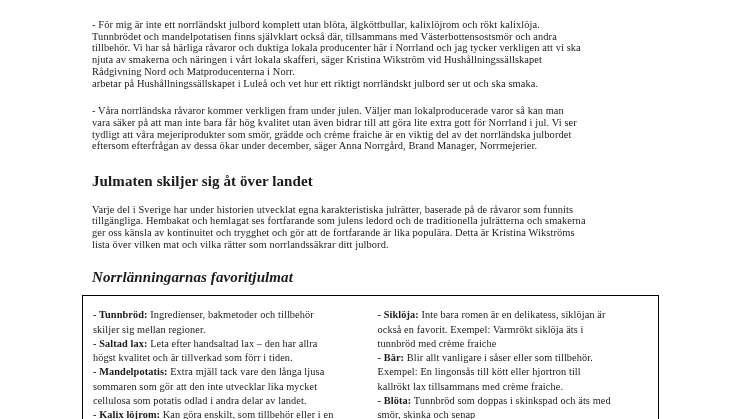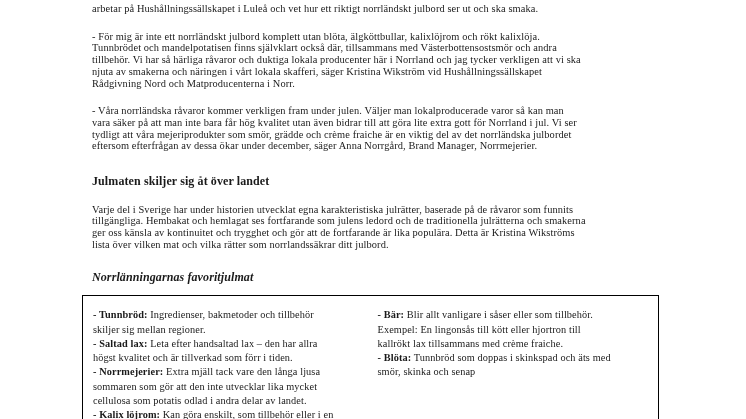--- a/index.html
+++ b/index.html
@@ -22,21 +22,21 @@
   .para {
     width: 578px;
     font-size: 10.4px;
     line-height: 11.7px;
     margin: 16px 0 0 0;
     white-space: pre-line;
     letter-spacing: 0.1px;
   }
   .para.first { margin-top: 0; }
   .heading {
-    font-size: 12px;
+    font-size: 15px;
     line-height: 11.7px;
     font-weight: 700;
     margin: 24px 0 0 0;
     letter-spacing: 0.1px;
   }
   .heading.favorites { margin-top: 21px; font-style: italic; }
   .fav-box {
     box-sizing: border-box;
     margin: 12px 0 0 -10px;
     width: 577px;
@@ -52,27 +52,27 @@
   .fav-col { flex: 1 1 0; min-width: 0; }
   .fav-item { margin: 0; }
   .fav-item .item-label { font-weight: 700; margin-top: 20px; }
   .fav-item .item-text { white-space: pre-line; }
 </style>
 </head>
 <body>
 
 <div class="page">
 
-  <p class="para first">arbetar på Hushållningssällskapet i Luleå och vet hur ett riktigt norrländskt julbord ser ut och ska smaka.</p>
-
   <p class="para">- För mig är inte ett norrländskt julbord komplett utan blöta, älgköttbullar, kalixlöjrom och rökt kalixlöja.
 Tunnbrödet och mandelpotatisen finns självklart också där, tillsammans med Västerbottensostsmör och andra
 tillbehör. Vi har så härliga råvaror och duktiga lokala producenter här i Norrland och jag tycker verkligen att vi ska
 njuta av smakerna och näringen i vårt lokala skafferi, säger Kristina Wikström vid Hushållningssällskapet
 Rådgivning Nord och Matproducenterna i Norr.</p>
+
+  <p class="para first">arbetar på Hushållningssällskapet i Luleå och vet hur ett riktigt norrländskt julbord ser ut och ska smaka.</p>
 
   <p class="para">- Våra norrländska råvaror kommer verkligen fram under julen. Väljer man lokalproducerade varor så kan man
 vara säker på att man inte bara får hög kvalitet utan även bidrar till att göra lite extra gott för Norrland i jul. Vi ser
 tydligt att våra mejeriprodukter som smör, grädde och crème fraiche är en viktig del av det norrländska julbordet
 eftersom efterfrågan av dessa ökar under december, säger Anna Norrgård, Brand Manager, Norrmejerier.</p>
 
   <h2 class="heading">Julmaten skiljer sig åt över landet</h2>
 
   <p class="para">Varje del i Sverige har under historien utvecklat egna karakteristiska julrätter, baserade på de råvaror som funnits
 tillgängliga. Hembakat och hemlagat ses fortfarande som julens ledord och de traditionella julrätterna och smakerna
@@ -81,27 +81,30 @@
 
   <h2 class="heading favorites">Norrlänningarnas favoritjulmat</h2>
 
   <div class="fav-box">
 
     <div class="fav-col">
       <p class="fav-item"><b class="item-label">- Tunnbröd:</b><span class="item-text"> Ingredienser, bakmetoder och tillbehör
 skiljer sig mellan regioner.</span></p>
       <p class="fav-item"><b class="item-label">- Saltad lax:</b><span class="item-text"> Leta efter handsaltad lax – den har allra
 högst kvalitet och är tillverkad som förr i tiden.</span></p>
-      <p class="fav-item"><b class="item-label">- Norrmejerier:</b><span class="item-text"> Extra mjäll tack vare den långa ljusa
+      <p class="fav-item"><b class="item-label">- Mandelpotatis:</b><span class="item-text"> Extra mjäll tack vare den långa ljusa
 sommaren som gör att den inte utvecklar lika mycket
 cellulosa som potatis odlad i andra delar av landet.</span></p>
       <p class="fav-item"><b class="item-label">- Kalix löjrom:</b><span class="item-text"> Kan göra enskilt, som tillbehör eller i en</span></p>
     </div>
 
     <div class="fav-col">
+      <p class="fav-item"><b class="item-label">- Siklöja:</b><span class="item-text"> Inte bara romen är en delikatess, siklöjan är
+också en favorit. Exempel: Varmrökt siklöja äts i
+tunnbröd med crème fraiche</span></p>
       <p class="fav-item"><b class="item-label">- Bär:</b><span class="item-text"> Blir allt vanligare i såser eller som tillbehör.
 Exempel: En lingonsås till kött eller hjortron till
 kallrökt lax tillsammans med crème fraiche.</span></p>
       <p class="fav-item"><b class="item-label">- Blöta:</b><span class="item-text"> Tunnbröd som doppas i skinkspad och äts med
 smör, skinka och senap</span></p>
     </div>
 
   </div>
 
 </div>

